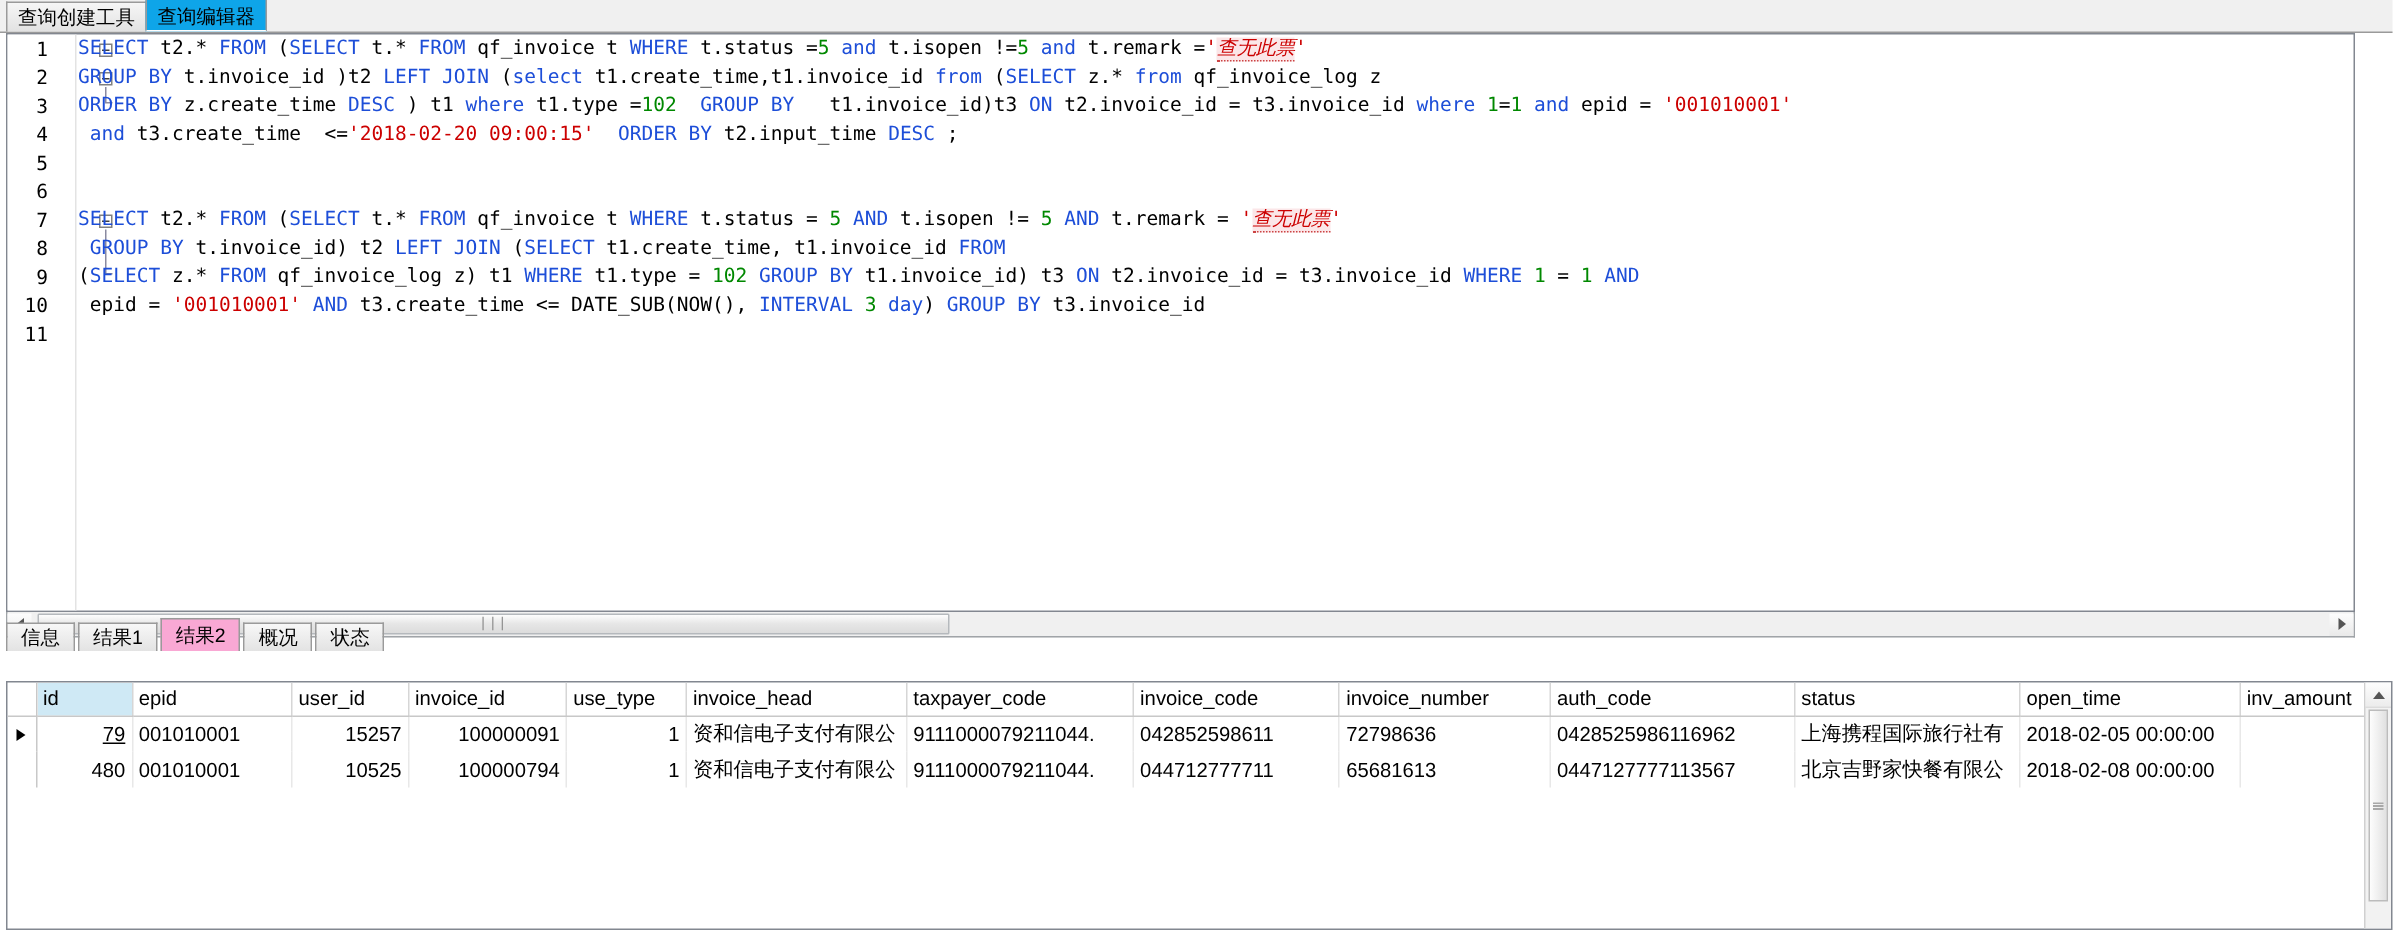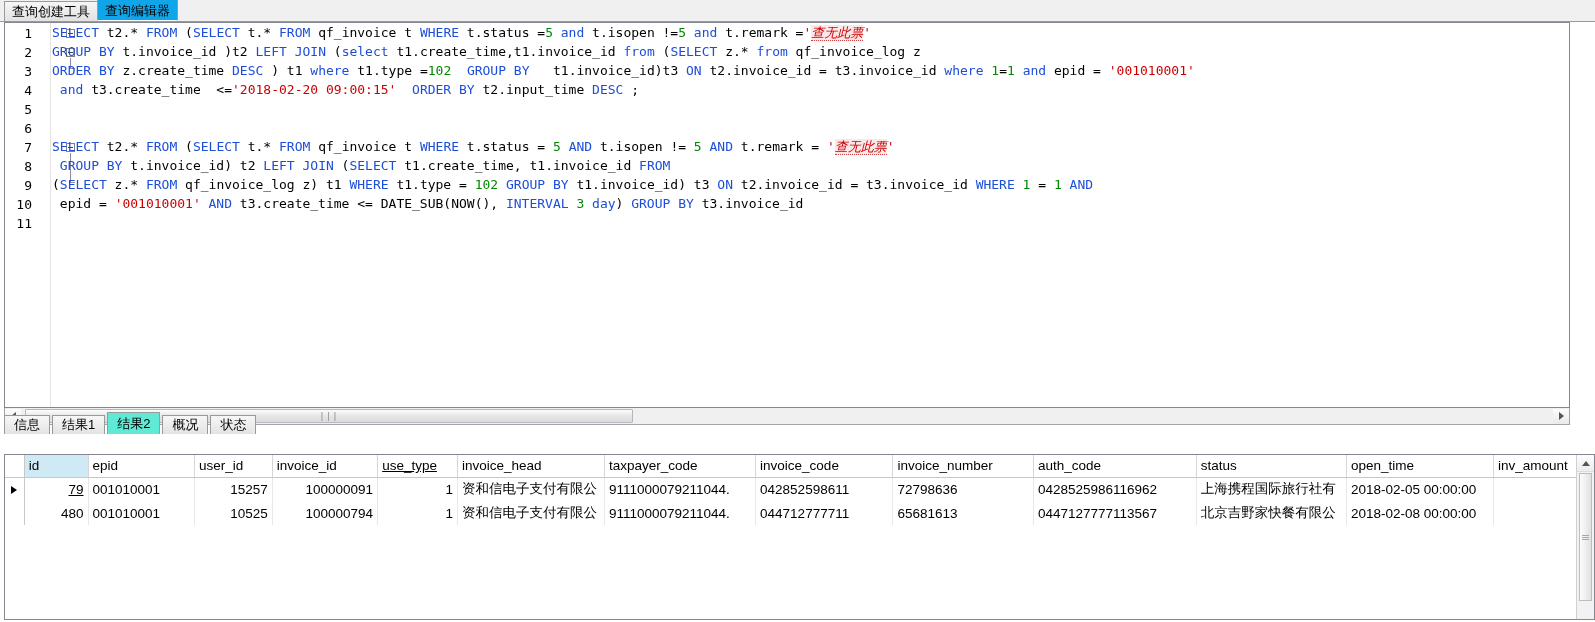--- a/index.html
+++ b/index.html
@@ -165,21 +165,21 @@
     font-size: 13px;
     border: 1px solid #9a9a9a;
     border-bottom: none;
     background: linear-gradient(to bottom,#f7f7f7 0%,#e3e3e3 100%);
     margin-right: 2px;
     white-space: nowrap;
     cursor: default;
     color: #000;
   }
   .rtab.active {
-    background: #5eead4;
+    background: #f9a8d4;
     height: 22px;
     line-height: 21px;
   }
 
   
   #grid-panel {
     position: absolute; left: 4px; top: 454px;
     width: 1591px; height: 166px;
     background: #ffffff;
     border: 1px solid #828790;
@@ -350,21 +350,21 @@
 <div id="grid-panel">
   <div id="grid-scroll-wrap">
     <table class="grid">
       <thead>
           <tr id="grid-head">
             <th class="rowh" style="width: 18px;"></th>
             <th class="sel" style="width: 60px;">id</th>
             <th class="" style="width: 100px;">epid</th>
             <th class="" style="width: 73px;">user_id</th>
             <th class="" style="width: 99px;">invoice_id</th>
-            <th class="" style="width: 75px; text-decoration: underline;">use_type</th>
+            <th class="" style="width: 75px;">use_type</th>
             <th class="" style="width: 138px;">invoice_head</th>
             <th class="" style="width: 142px;">taxpayer_code</th>
             <th class="" style="width: 129px;">invoice_code</th>
             <th class="" style="width: 132px;">invoice_number</th>
             <th class="" style="width: 153px;">auth_code</th>
             <th class="" style="width: 141px;">status</th>
             <th class="" style="width: 138px;">open_time</th>
             <th class="" style="width: 139px;">inv_amount</th>
           </tr>
         </thead>

